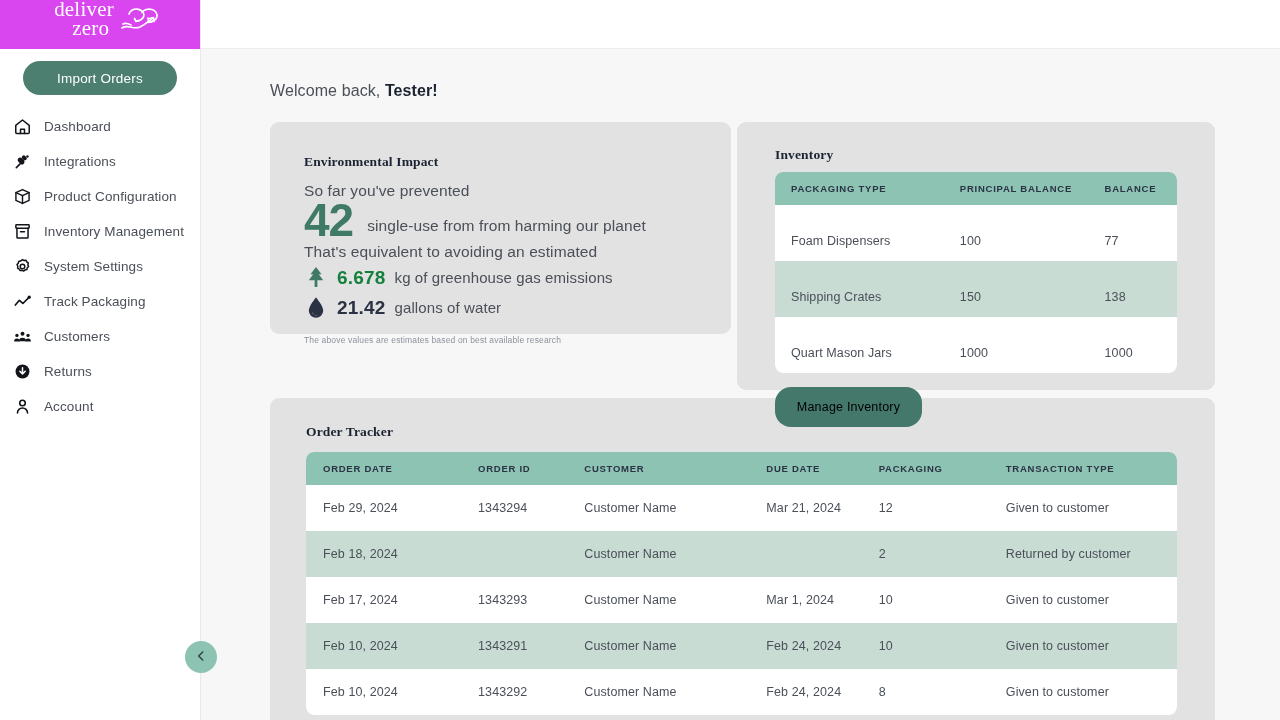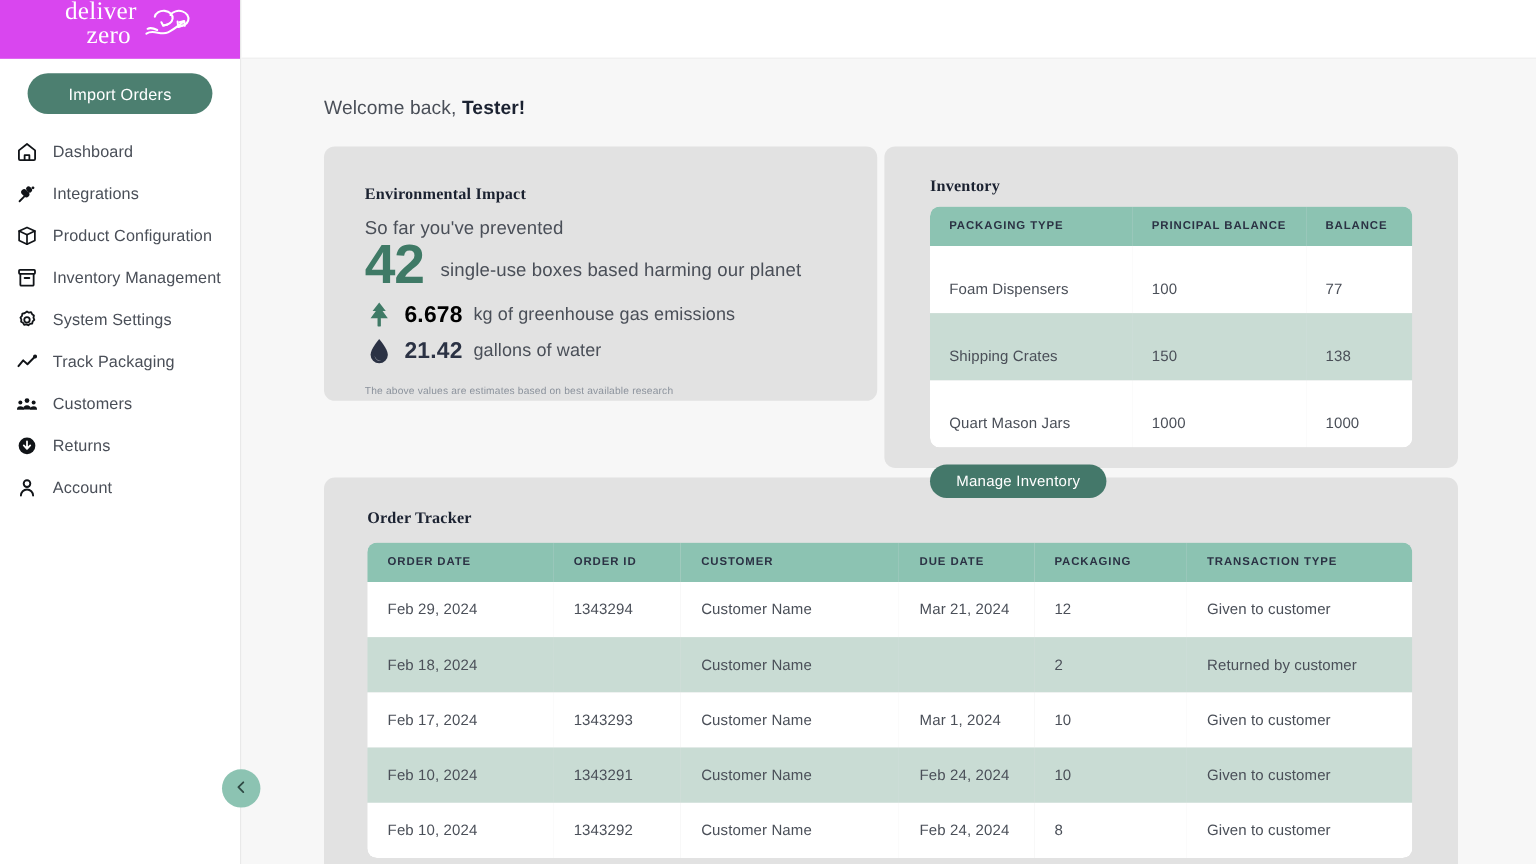--- a/index.html
+++ b/index.html
@@ -162,21 +162,21 @@
     line-height: 1.42;
     padding-top: 11px;
     letter-spacing: 0.1px;
   }
   #env-equivalent { margin-top: -3px; }
 
   .metric-row { display: flex; align-items: center; gap: 9px; margin-top: 4px; }
   .metric-icon { width: 24px; height: 26px; display: flex; align-items: center; justify-content: center; }
   .metric-icon svg { display: block; }
   .metric-val { font-size: 19px; font-weight: bold; letter-spacing: 0.2px; }
-  .metric-val.green { color: #000000; }
+  .metric-val.green { color: #15803d; }
   .metric-val.dark  { color: #2b3244; }
   .metric-unit { font-size: 15px; color: #4a4f58; letter-spacing: 0.1px; }
 
   #env-footnote {
     margin-top: 14px;
     font-size: 8.5px;
     color: #8b929c;
     letter-spacing: 0.15px;
   }
 
@@ -208,24 +208,24 @@
   }
   .dz-table tbody tr:nth-child(even) td { background: #c9dcd4; }
 
   #inv-table-wrap { margin-top: 9px; border-radius: 8px; overflow: hidden; }
   #inv-table col.c0 { width: 42%; }
   #inv-table col.c1 { width: 36%; }
   #inv-table col.c2 { width: 22%; }
 
   #manage-inventory {
     margin-top: 14px;
-    width: 147px; height: 28px;
+    width: 147px; height: 40px;
     border-radius: 16px;
     background: #44786a;
-    color: #ffffff;
+    color: #000000;
     border: none;
     font-family: "Liberation Sans", sans-serif;
     font-size: 12.5px;
     letter-spacing: 0.2px;
     cursor: pointer;
   }
 
   
   #order-card {
     margin-top: 8px;
@@ -395,23 +395,24 @@
 
     <div class="card-row">
 
       <section id="env-card" class="card">
         <div class="card-title">Environmental Impact</div>
 
         <div class="env-line" id="env-prevented">So far you've prevented</div>
 
         <div class="big-stat-row">
           <div id="boxes-count">42</div>
-          <div id="boxes-caption">single-use boxes based harming our planet</div>
+          <div id="boxes-caption">single-use from from harming our planet</div>
         </div>
 
+        <div class="env-line" id="env-equivalent">That's equivalent to avoiding an estimated</div>
 
         <div class="metric-row">
           <span class="metric-icon">
             <svg width="20" height="24" viewBox="0 0 20 24" fill="#3f7a66">
               <path d="M10 1 L15.5 8.2 H12.8 L17.2 14.2 H2.8 L7.2 8.2 H4.5 Z"></path>
               <rect x="8.6" y="14" width="2.8" height="7" rx="0.5"></rect>
             </svg>
           </span>
           <span class="metric-val green">6.678</span>
           <span class="metric-unit">kg of greenhouse gas emissions</span>

